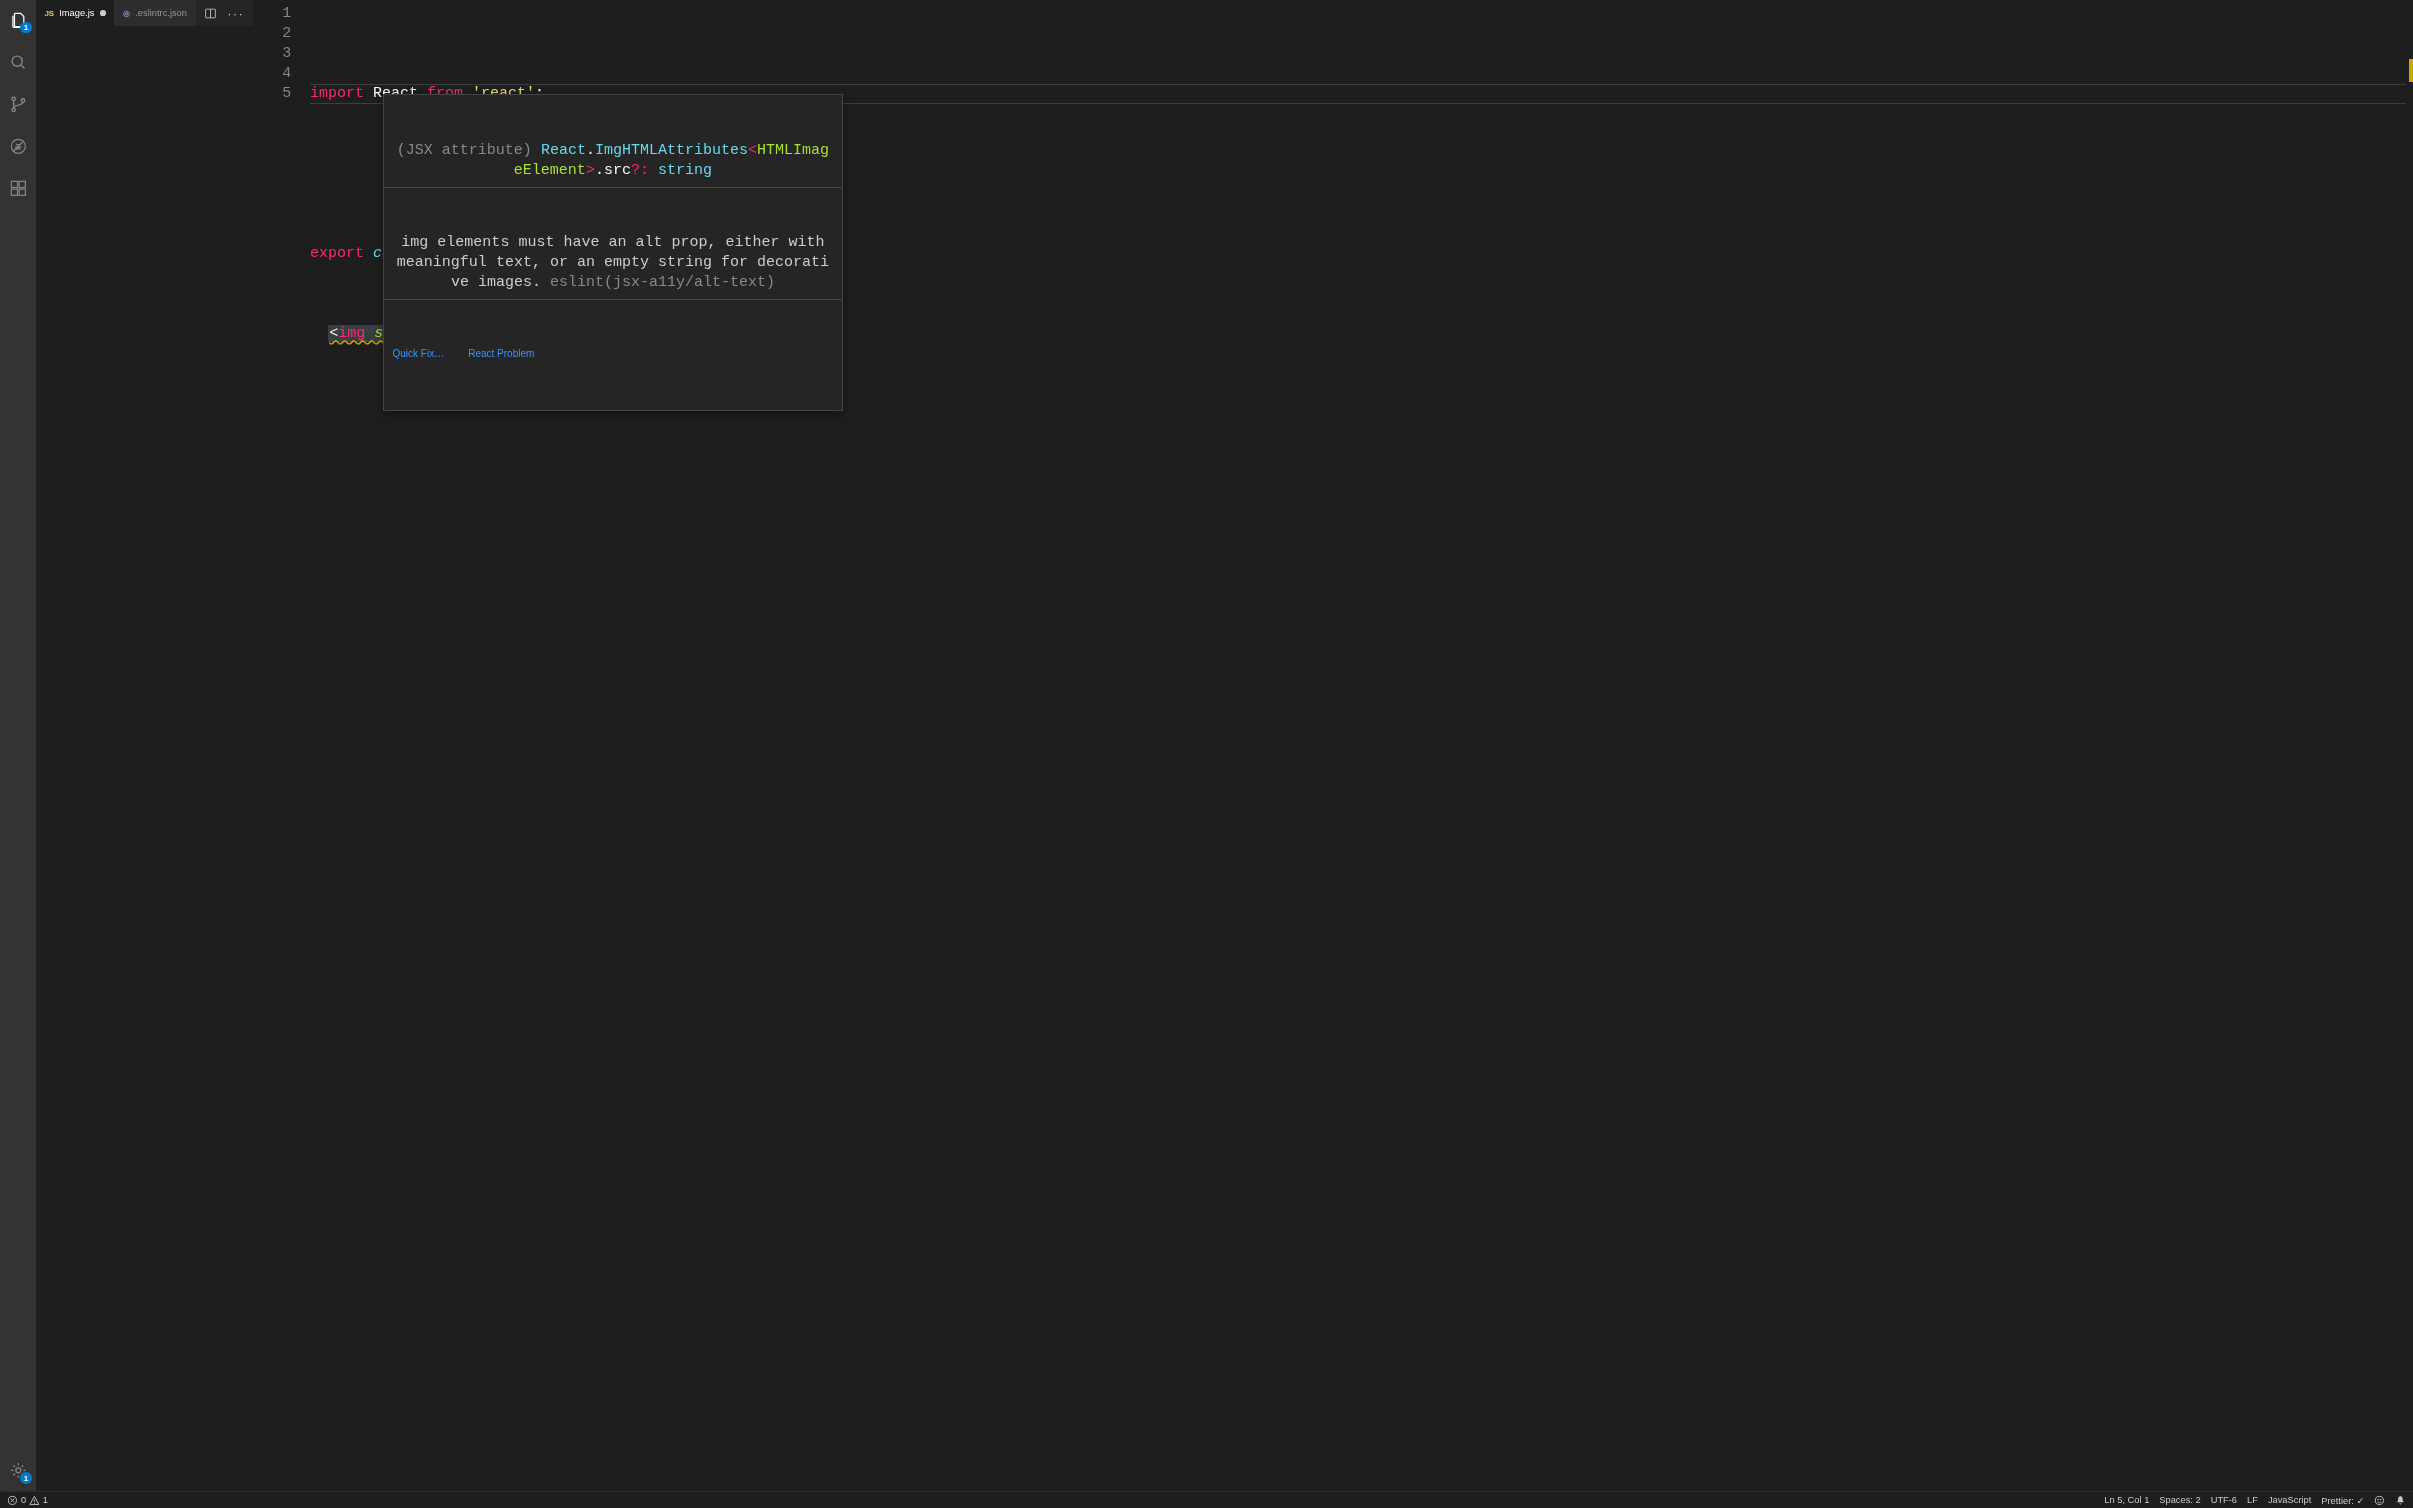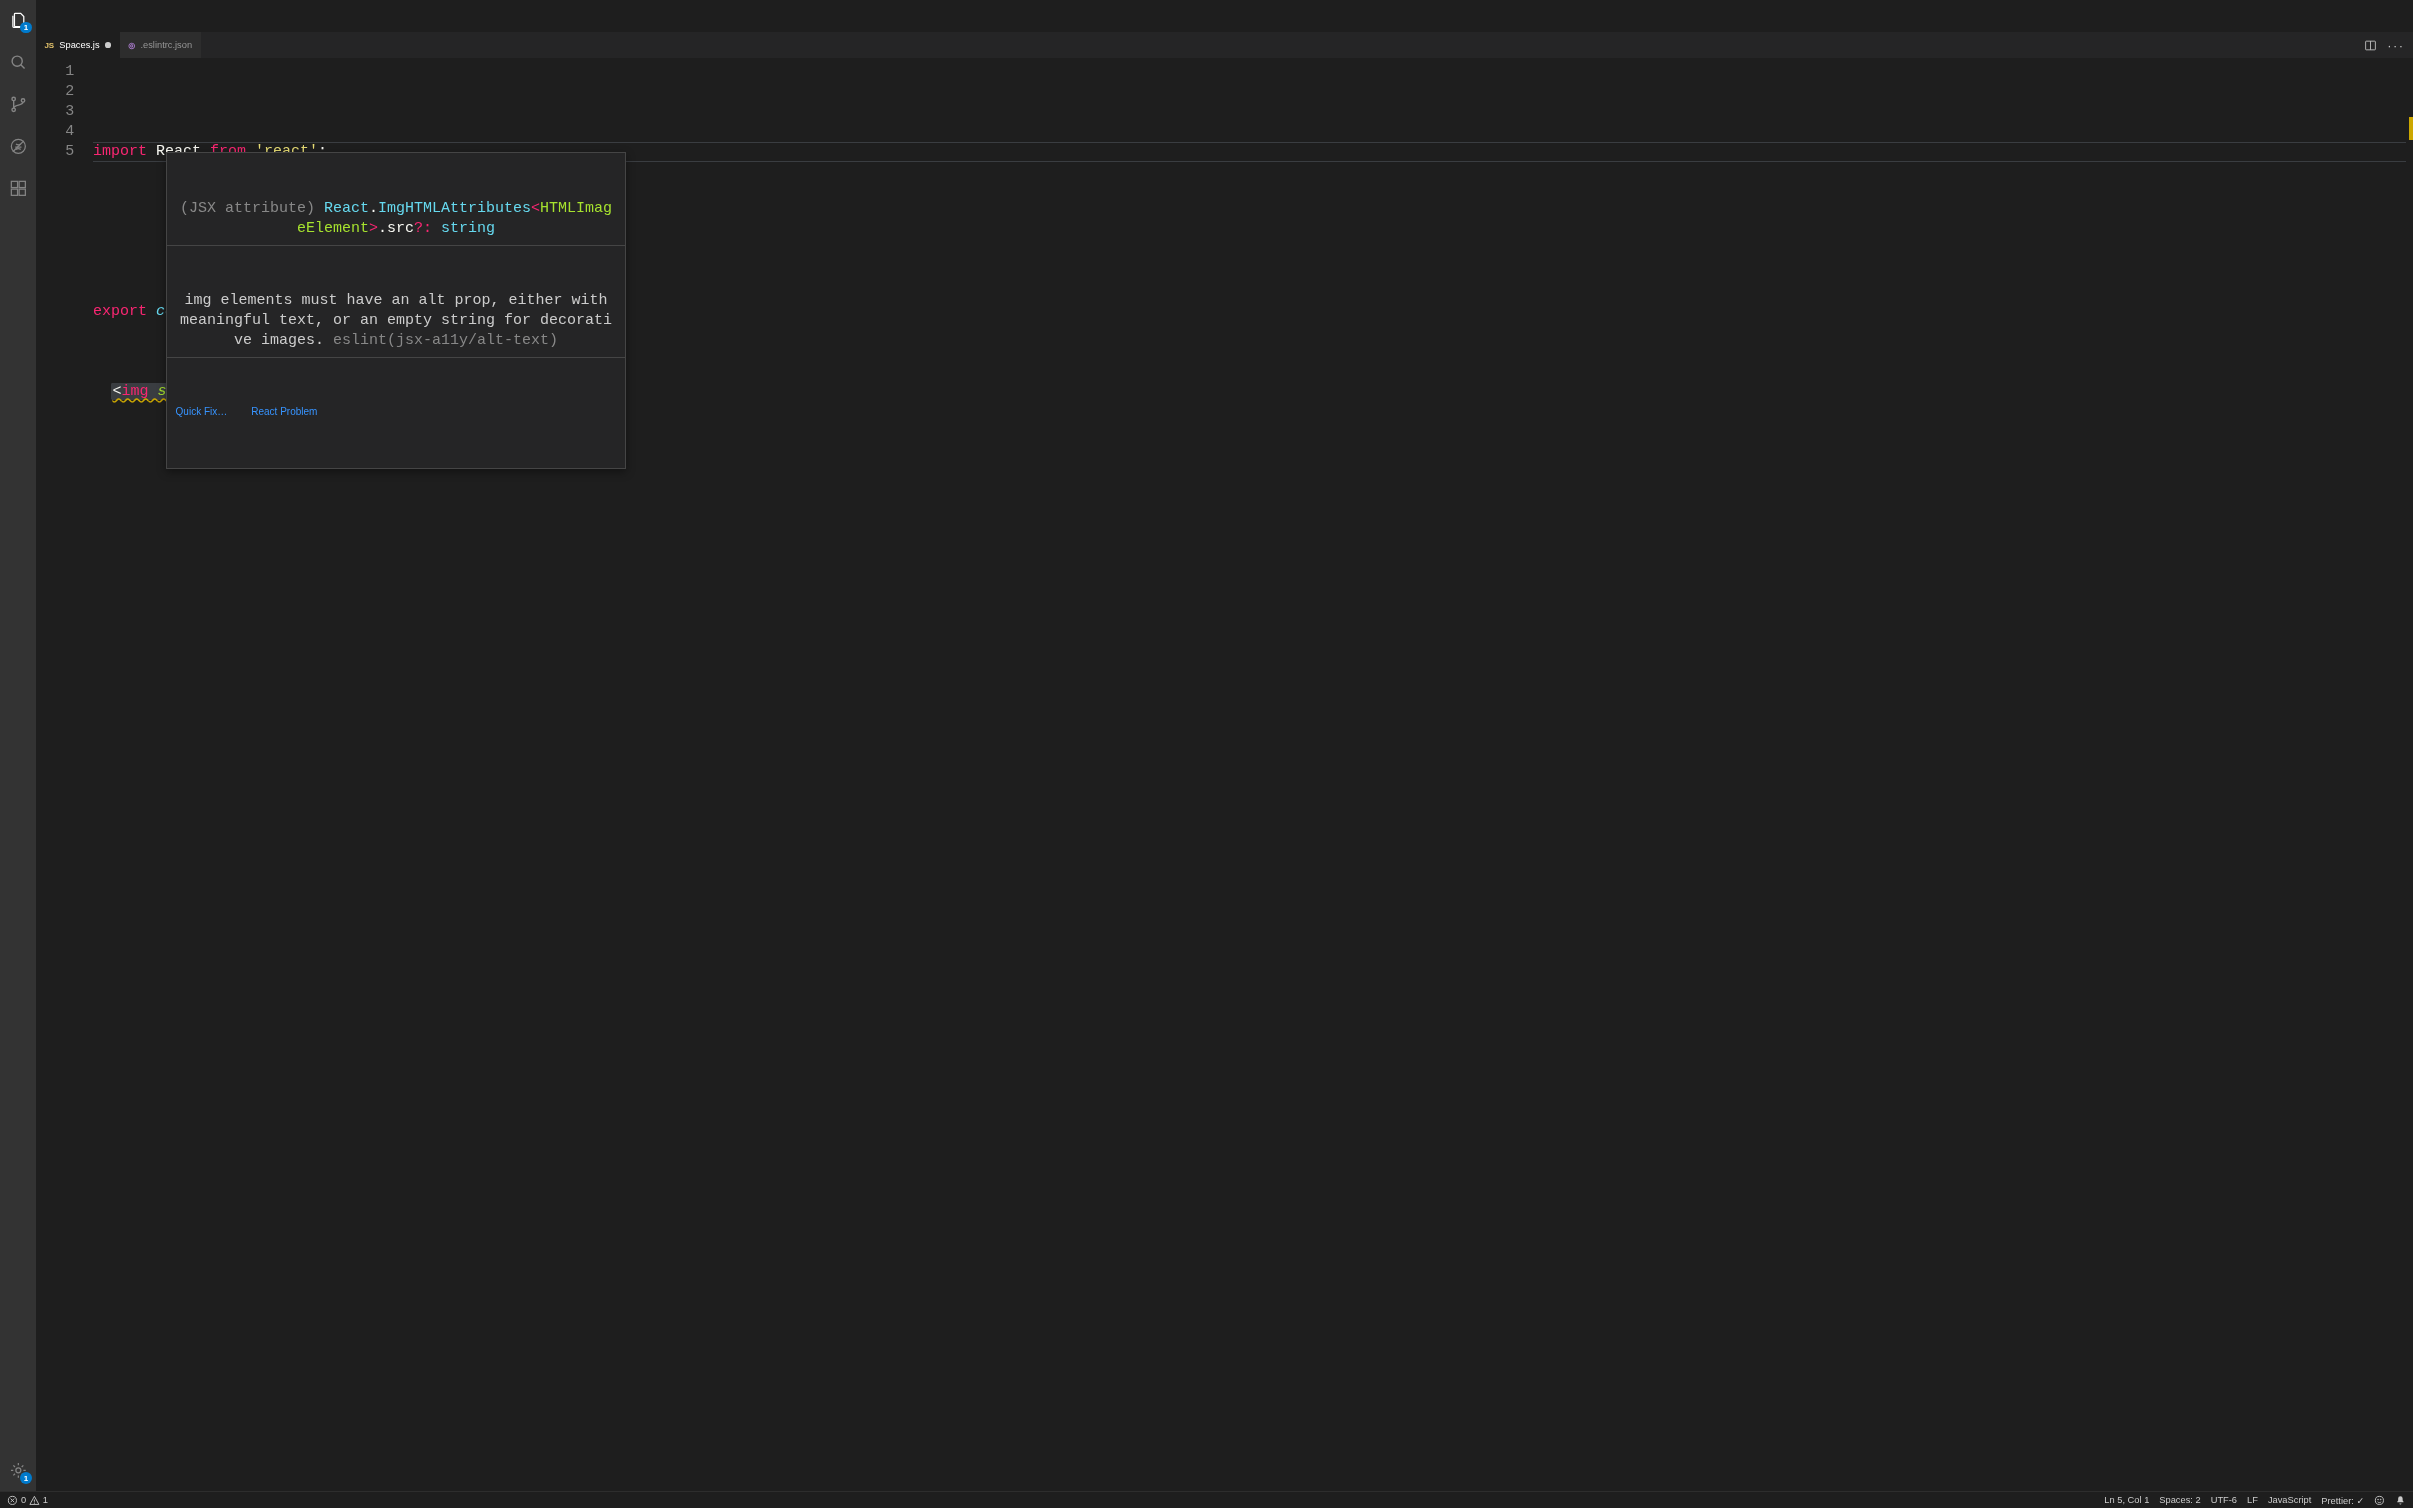--- a/index.html
+++ b/index.html
@@ -62,24 +62,23 @@
     display: flex;
     align-items: center;
     justify-content: center;
     padding: 0 2.9px;
   }
 
   
   .main {
     flex: 1;
     display: flex;
-    flex-direction: column;
+    flex-direction: row;
     min-width: 0;
     background: #1e1e1e;
-    margin-top: 32px;
   }
 
   
   .tabs {
     height: 26px;
     background: #252526;
     display: flex;
     align-items: stretch;
   }
   .tab {
@@ -301,21 +300,21 @@
         <span class="badge">1</span>
       </div>
     </div>
   </div>
 
   <div class="main">
 
     <div class="tabs">
       <div class="tab active">
         <span class="file-icon js">JS</span>
-        <span>Spaces.js</span>
+        <span>Image.js</span>
         <span class="dirty-dot"></span>
       </div>
       <div class="tab">
         <span class="file-icon json">◎</span>
         <span>.eslintrc.json</span>
       </div>
       <div class="tabs-spacer"></div>
       <div class="tabs-actions">
         <svg viewBox="0 0 24 24" fill="none" stroke="currentColor" stroke-width="1.6">
             <rect x="3" y="4" width="18" height="16" rx="1"></rect>

